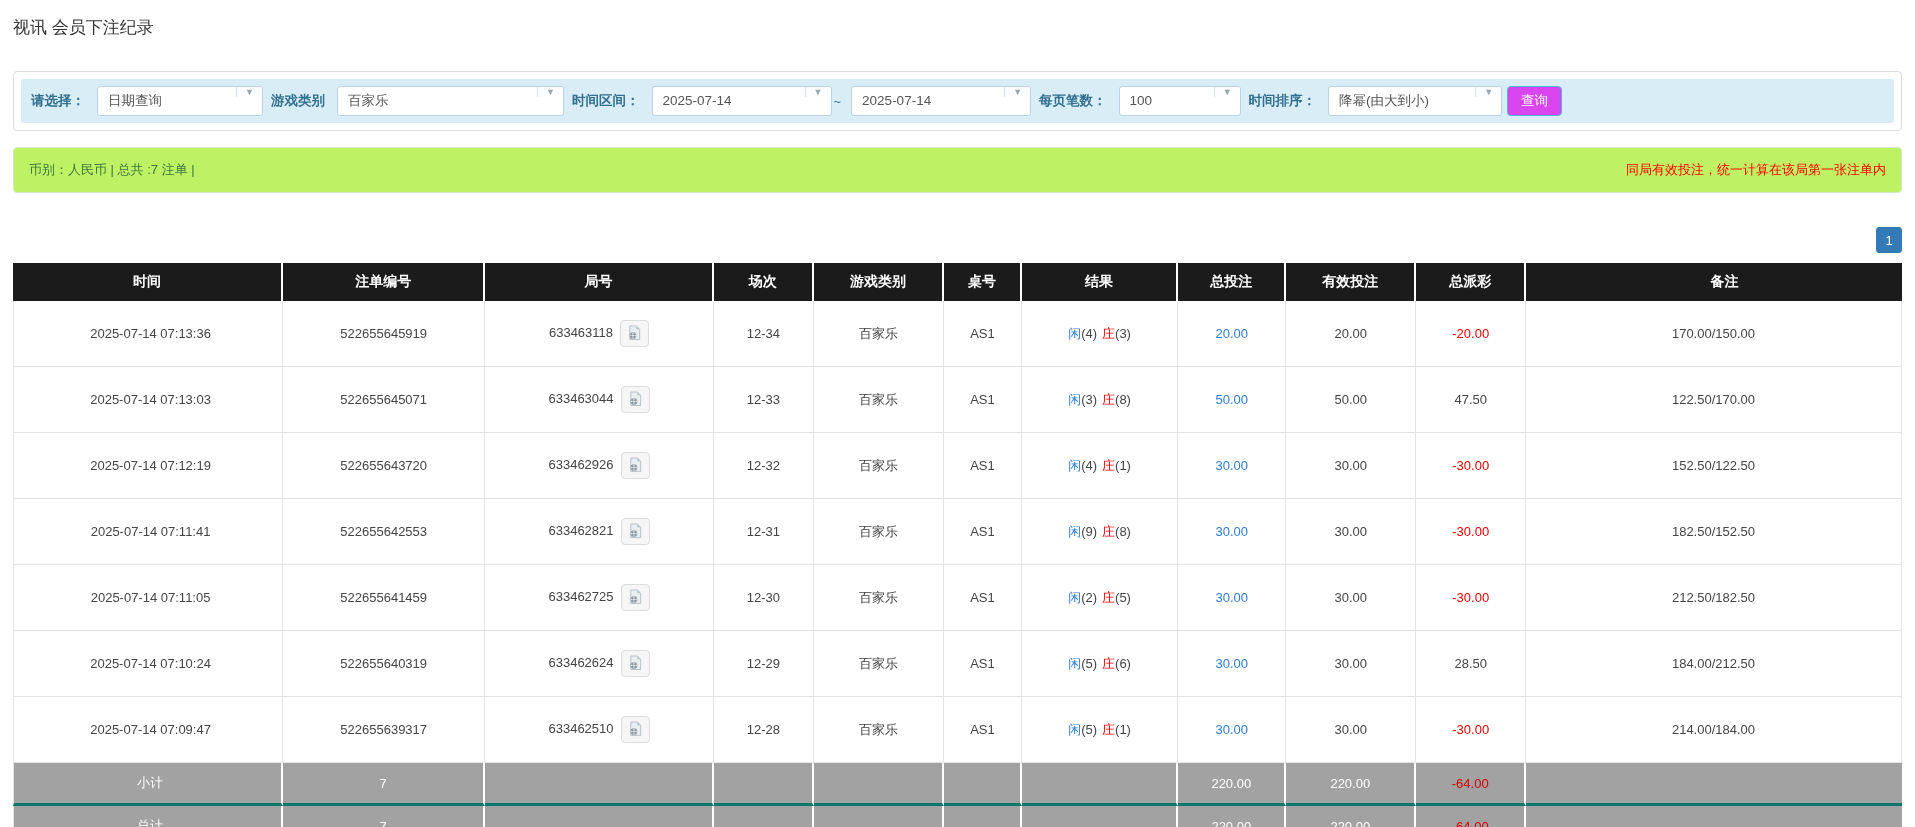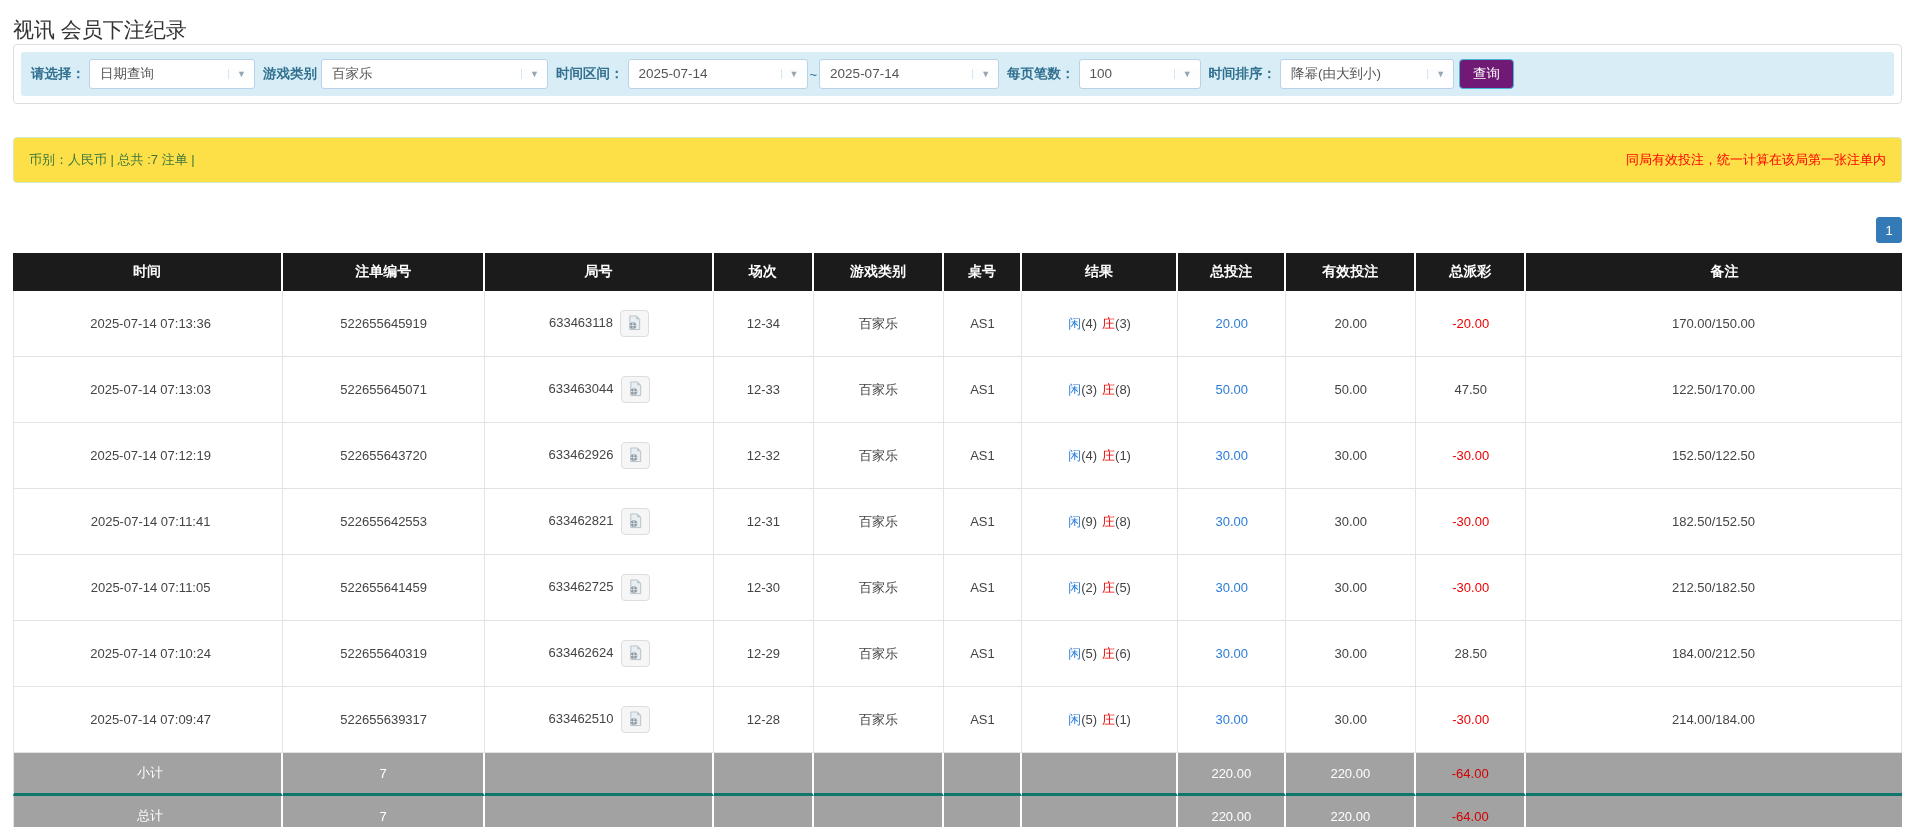--- a/index.html
+++ b/index.html
@@ -4,55 +4,56 @@
 <style>
   * { box-sizing: border-box; margin: 0; padding: 0; }
   html,body { background:#fff; }
   body {
     width: 1915px; height: 827px;
     font-family: "Liberation Sans", "DejaVu Sans", sans-serif;
     font-size: 13px; color: #333;
   }
   .container { padding: 12px 13px 0; }
 
-  .page-title { font-size: 21px; font-weight: 400; color: #333; margin: 4px 0 0; }
+  .page-title { font-size: 17px; font-weight: 400; color: #333; margin: 4px 0 32px; }
 
   .panel { border: 1px solid #ddd; border-radius: 4px; padding: 7px; }
   .filter-bar {
     background: #d9edf7; border-radius: 3px;
     display: flex; align-items: center; padding: 7px 10px; 
     white-space: nowrap;
   }
   .flabel { color: #31708f; font-weight: bold; margin: 0 4px 0 8px; font-size: 13.5px; }
   .flabel:first-child { margin-left: 0; }
   .tilde { color: #31708f; margin: 0 2px; }
 
   .dd {
     display: flex; background: #fff; border: 1px solid #b9d3e6;
-    border-radius: 3px; height: 30px; align-items: center; overflow: hidden;
+    border-radius: 3px; height: 30px; align-items: flex-start; overflow: hidden;
     cursor: pointer;
+    margin-left: 8px;
   }
   .dd-value { padding: 0 10px; line-height: 28px; color: #555; flex: 1; font-size: 13.5px; overflow: hidden; }
   .dd-arrow {
     width: 26px; border-left: 1px solid #d7e5ef; display: flex;
     align-items: center; justify-content: center; color: #97a6b1;
     font-size: 9px; background: #fcfdfe; flex: none;
   }
   .w-qtype { width: 166px; } .w-game { width: 227px; } .w-date { width: 180px; }
   .w-size { width: 122px; } .w-sort { width: 174px; }
 
   .search-btn {
-    background: #701a75; border: 1px solid #46b8da; color: #fff;
+    background: #d946ef; border: 1px solid #46b8da; color: #fff;
     height: 30px; padding: 0 13px; border-radius: 4px; font-size: 13.5px;
     margin-left: 5px; cursor: pointer;
     font-family: "Liberation Sans", "DejaVu Sans", sans-serif;
   }
 
   .alert {
-    margin-top: 33px; background: #fde047; border: 1px solid #d6e9c6;
+    margin-top: 16px; background: #bef264; border: 1px solid #d6e9c6;
     border-radius: 4px; padding: 13px 15px;
     display: flex; justify-content: space-between; align-items: center; text-align: center;
   }
   .alert-left { color: #3c763d; }
   .alert-right { color: #ff0000; }
 
   .pager { display: flex; justify-content: flex-end; margin-top: 34px; }
   .page-btn {
     min-width: 26px; height: 26px; background: #337ab7; border: 1px solid #337ab7;
     color: #fff; display: flex; align-items: center; justify-content: center;

